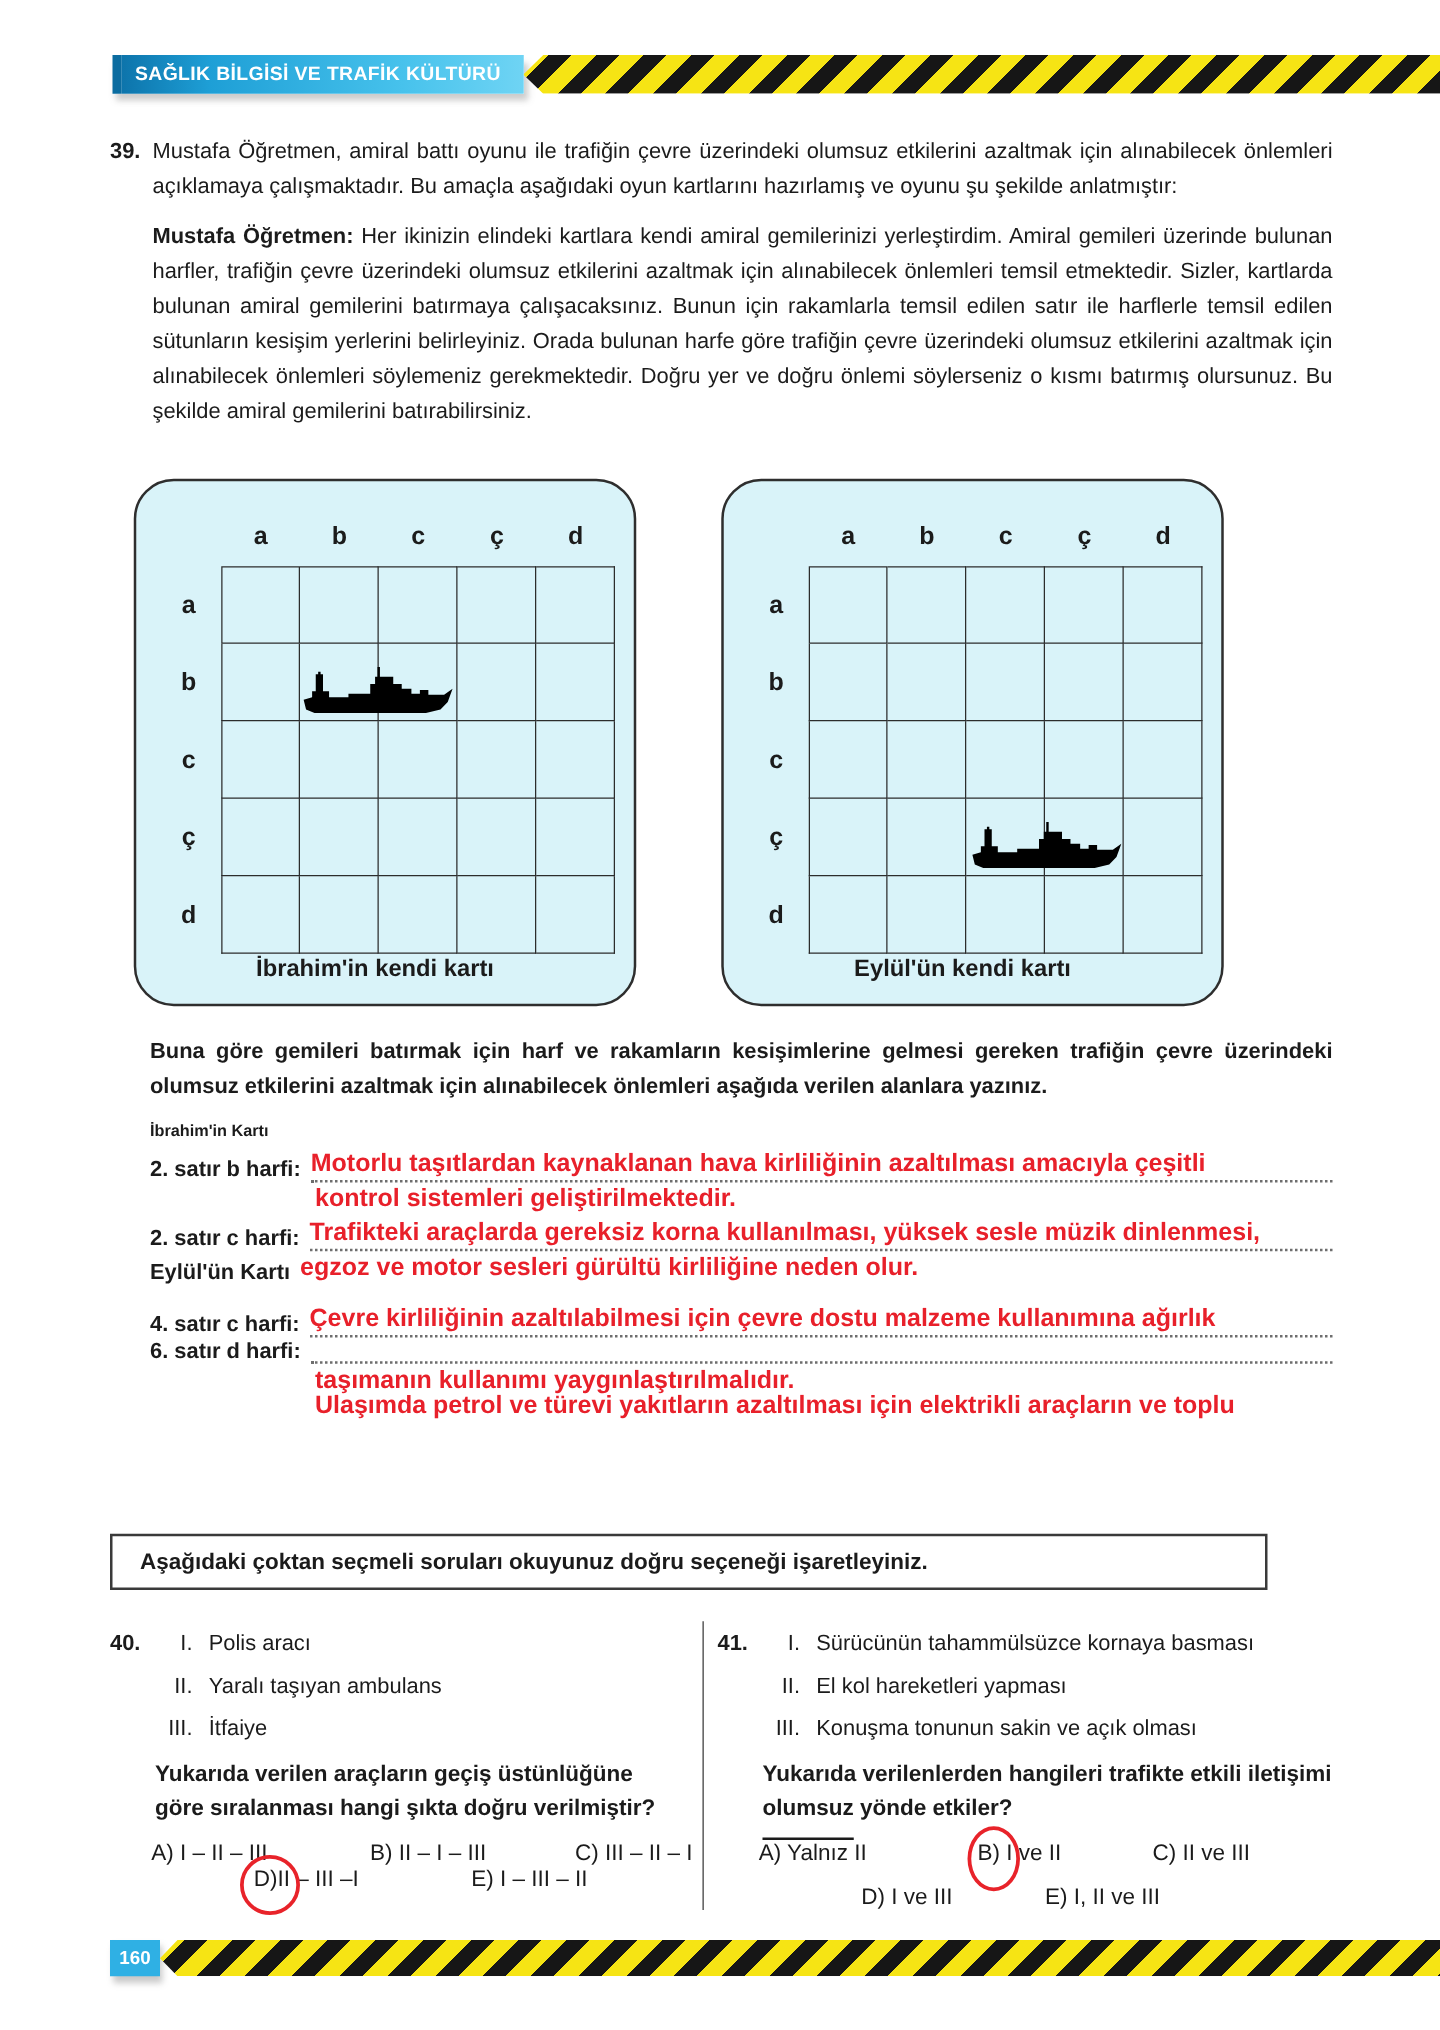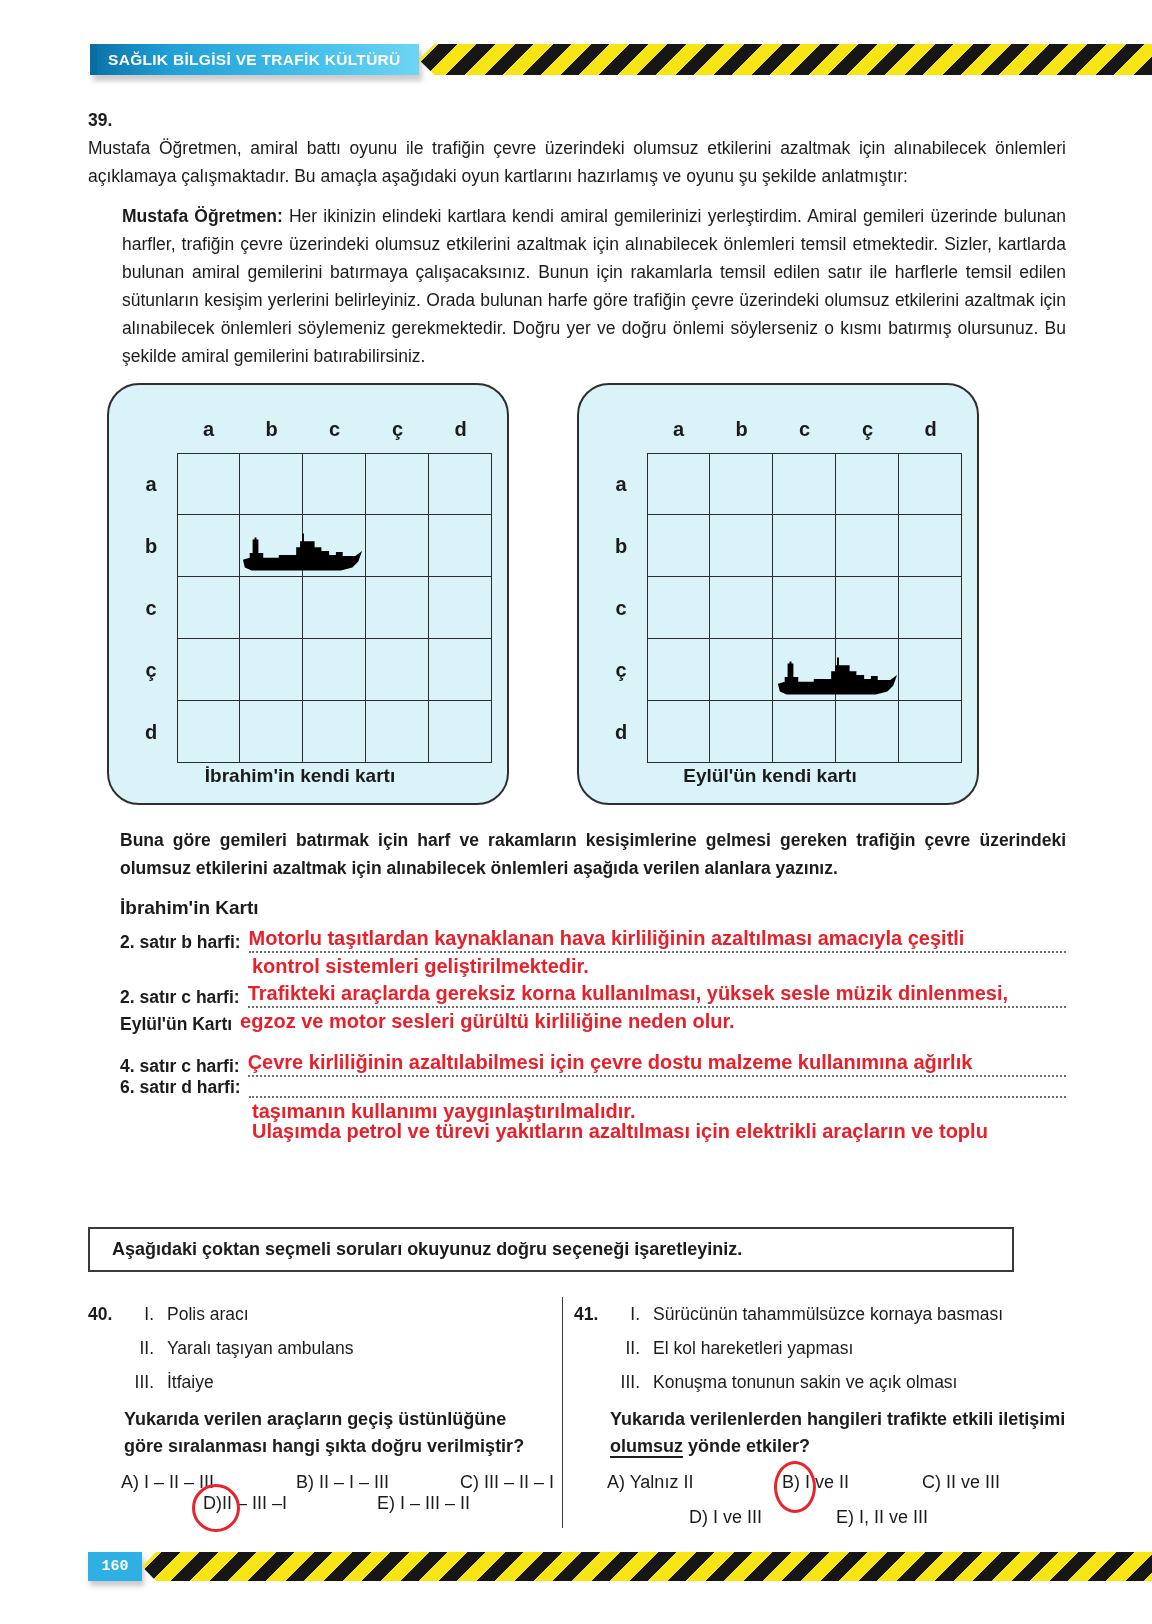--- a/index.html
+++ b/index.html
@@ -8,28 +8,28 @@
 
   
   .header{position:absolute;top:44px;left:90px;right:0;height:31px;display:flex;}
   .title-band{background:linear-gradient(90deg,#0d74ab 0,#1e9fd6 22%,#47c2ec 70%,#6fd4f4 100%);
       border-left:7px solid #0b6ca0;color:#fff;font-weight:700;font-size:15.5px;letter-spacing:.3px;
       display:flex;align-items:center;padding:0 18px 0 11px;white-space:nowrap;
       box-shadow:3px 6px 5px rgba(110,110,110,.35);}
   .hazard{flex:1;background:repeating-linear-gradient(135deg,#f6e414 0 14px,#161616 14px 27px);
       clip-path:polygon(0 50%,16px 0,100% 0,100% 100%,16px 100%);}
   .footer{position:absolute;top:1552px;left:88px;right:0;height:29px;display:flex;}
-  .page-badge{width:54px;background:#2fb0e4;color:#fff;font-weight:700;font-size:15px;
+  .page-badge{width:40px;background:#2fb0e4;color:#fff;font-weight:700;font-size:15px;
       display:flex;align-items:center;justify-content:center;
-      box-shadow:2px 5px 5px rgba(120,120,120,.4);font-family:Liberation Mono, monospace;}
+      box-shadow:2px 5px 5px rgba(120,120,120,.4);}
   .footer .hazard{clip-path:polygon(0 50%,14px 0,100% 0,100% 100%,14px 100%);}
 
   
   .q39{position:absolute;top:106px;left:88px;width:978px;font-size:17.5px;line-height:1.6;text-align:justify;}
-  .qrow{display:flex;flex-direction:column;}
+  .qrow{display:flex;}
   .qnum{font-weight:700;width:34px;flex:none;}
   .teacher{margin:12px 0 0 34px;}
   .b{font-weight:700;}
 
   
   .cards{position:absolute;top:383px;left:107px;display:flex;gap:68px;}
   .gcard{width:398px;height:418px;background:#d9f3f9;border:2px solid #2e2e2e;border-radius:32px;position:relative;}
   .ggrid{position:absolute;top:20px;left:16px;display:grid;
          grid-template-columns:52px repeat(5,63px);grid-template-rows:48px repeat(5,62px);}
   .gcorner{}
@@ -38,40 +38,40 @@
   .cell.rt{border-top:1.8px solid #2c2c2c;}
   .cell.rl{border-left:1.8px solid #2c2c2c;}
   .caption{position:absolute;bottom:16px;left:0;right:16px;text-align:center;font-weight:700;font-size:19px;}
   .ship{position:absolute;fill:#000;}
   .ship1{left:131px;top:146px;width:124px;height:42px;}
   .ship2{left:196px;top:270px;width:124px;height:42px;}
 
   
   .followup{position:absolute;top:826px;left:120px;width:946px;font-weight:700;font-size:17.5px;line-height:1.6;text-align:justify;}
   .answers{position:absolute;top:893px;left:120px;width:946px;}
-  .ans-title{font-weight:700;font-size:19px;margin:4px 0 6px;}
+  .ans-title{font-weight:700;font-size:13px;margin:4px 0 6px;}
   .ans-line{display:flex;align-items:flex-end;}
   .ans-label{font-weight:700;font-size:17.5px;white-space:nowrap;padding-right:8px;flex:none;}
   .red{color:#e8202a;font-weight:700;font-size:20px;line-height:1.32;white-space:nowrap;}
   .dotline{flex:1;border-bottom:2px dotted #6e6e6e;}
   .indent{margin-left:132px;}
   .gap{height:14px;}
   .over{margin-top:-6px;}
 
   
   .mcbox{position:absolute;top:1227px;left:88px;width:888px;border:2.5px solid #3a3a3a;
          padding:10px 12px 10px 22px;font-weight:700;font-size:18px;}
   .questions{position:absolute;top:1297px;left:88px;width:978px;display:flex;}
   .qcol-left{width:462px;padding-right:12px;flex:none;}
   .qcol-right{flex:1;border-left:1.6px solid #3a3a3a;padding-left:11px;}
   .itemrow{display:flex;font-size:17.5px;line-height:1.95;}
   .qn{font-weight:700;width:36px;flex:none;}
   .rn{width:30px;flex:none;text-align:right;padding-right:13px;}
   .stem{font-weight:700;font-size:18px;line-height:1.5;margin:7px 0 12px 36px;}
-  .ul{border-bottom:2.5px solid #1b1b1b;padding-bottom:0;}
+  .ul{border-bottom:2.5px solid #1b1b1b;padding-bottom:14px;}
   .optrow{display:flex;margin-left:33px;font-size:18px;margin-top:4px;}
   .optrow2-40{margin-left:115px;margin-top:0;}
   .optrow2-41{margin-left:115px;margin-top:14px;}
   .opt{white-space:nowrap;}
   .w175{width:175px;flex:none;}
   .w164{width:164px;flex:none;}
   .w174{width:174px;flex:none;}
   .w140{width:140px;flex:none;}
   .w147{width:147px;flex:none;}
   .circ{position:relative;display:inline-block;}

